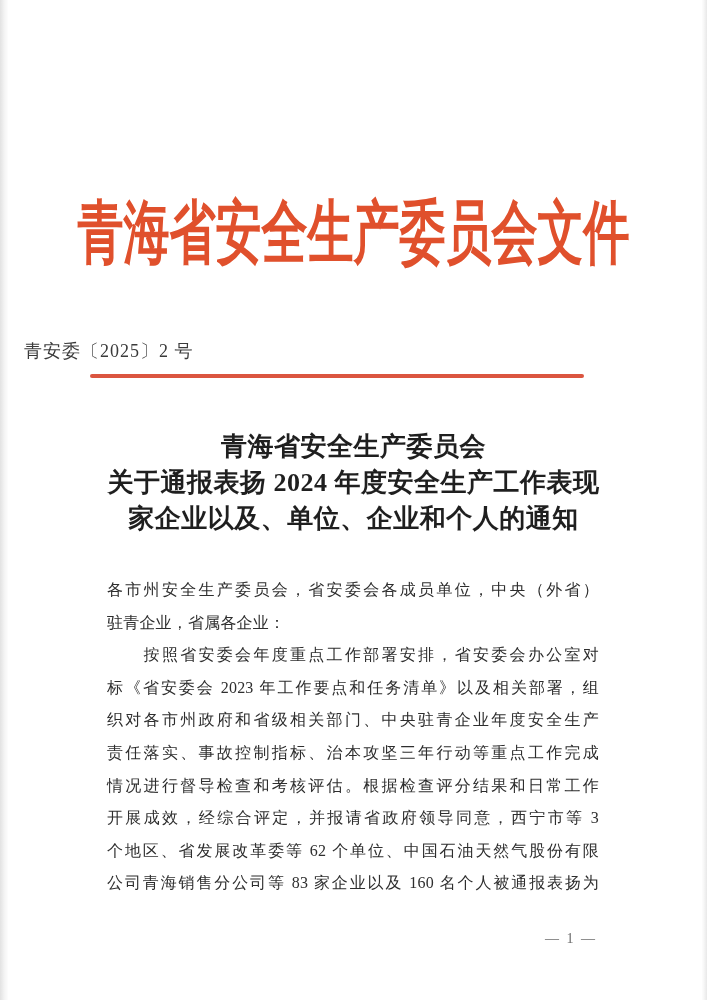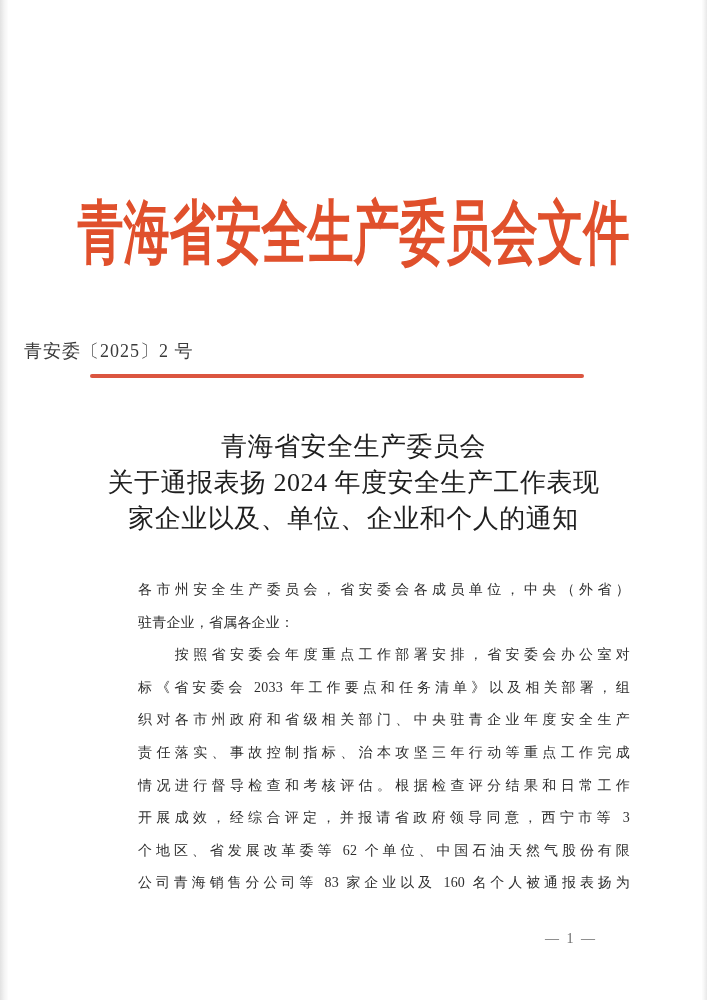--- a/index.html
+++ b/index.html
@@ -63,35 +63,34 @@
     background: #db5540;
     border-radius: 2px;
   }
   .notice-title {
     position: absolute;
     top: 429px;
     left: 0;
     width: 100%;
     text-align: center;
     font-size: 26px;
-    font-weight: normal;
+    font-weight: bold;
     color: #1f1f1f;
     line-height: 36px;
     letter-spacing: 0.5px;
   }
   .body-block {
     position: absolute;
     top: 574px;
     left: 107px;
     width: 492px;
-    font-size: 14px;
+    font-size: 16px;
     color: #2e2e2e;
     line-height: 32.6px;
     letter-spacing: 0.2px;
-    margin-left: 31px;
   }
   .body-line {
     text-align: justify;
     text-align-last: justify;
     white-space: nowrap;
   }
   .body-line.short {
     text-align: right;
     text-align-last: left;
   }
@@ -121,21 +120,21 @@
   <div class="notice-title">
     <div>青海省安全生产委员会</div>
     <div>关于通报表扬 2024 年度安全生产工作表现</div>
     <div>家企业以及、单位、企业和个人的通知</div>
   </div>
 
   <div class="body-block">
     <div class="body-line">各市州安全生产委员会，省安委会各成员单位，中央（外省）</div>
     <div class="body-line short">驻青企业，省属各企业：</div>
     <div class="body-line">　　按照省安委会年度重点工作部署安排，省安委会办公室对</div>
-    <div class="body-line">标《省安委会 2033 年工作要点和任务清单》以及相关部署，组</div>
+    <div class="body-line">标《省安委会 2023 年工作要点和任务清单》以及相关部署，组</div>
     <div class="body-line">织对各市州政府和省级相关部门、中央驻青企业年度安全生产</div>
     <div class="body-line">责任落实、事故控制指标、治本攻坚三年行动等重点工作完成</div>
     <div class="body-line">情况进行督导检查和考核评估。根据检查评分结果和日常工作</div>
     <div class="body-line">开展成效，经综合评定，并报请省政府领导同意，西宁市等 3</div>
     <div class="body-line">个地区、省发展改革委等 62 个单位、中国石油天然气股份有限</div>
     <div class="body-line">公司青海销售分公司等 83 家企业以及 160 名个人被通报表扬为</div>
   </div>
 
   <div class="page-number">— 1 —</div>
 </div>

